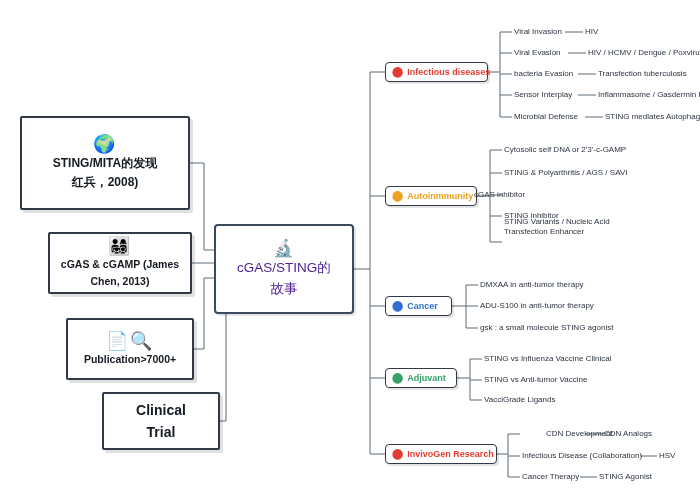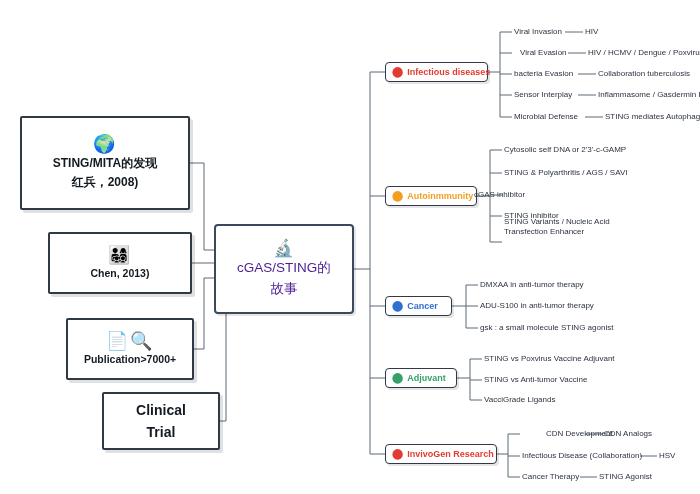--- a/index.html
+++ b/index.html
@@ -186,20 +186,21 @@
   </svg>
 
   <div class="node left-node" id="node-sting">
     <span class="emoji-row">🌍</span>
     <span class="ltext">STING/MITA的发现</span>
     <span class="ltext">红兵，2008)</span>
   </div>
 
   <div class="node left-node" id="node-cgas">
     <span class="emoji-row">👨‍👩‍👧‍👦</span>
+    <span class="ltext">cGAS &amp; cGAMP (James</span>
     <span class="ltext">Chen, 2013)</span>
   </div>
 
   <div class="node left-node" id="node-pub">
     <span class="emoji-row">📄🔍</span>
     <span class="ltext">Publication&gt;7000+</span>
   </div>
 
   <div class="node left-node" id="node-trial">
     <span class="ltext">Clinical</span>
@@ -228,40 +229,40 @@
     <span class="bicon c-green">⬤</span>
     <span class="blabel c-green">Adjuvant</span>
   </div>
   <div class="node branch" id="branch-4">
     <span class="bicon c-red">⬤</span>
     <span class="blabel c-red">InvivoGen Research</span>
   </div>
 
   <div class="leaf" style="left:514px; top:27px;">Viral Invasion</div>
   <div class="leaf" style="left:585px; top:27px;">HIV</div>
-  <div class="leaf" style="left:514px; top:48px;margin-left:6px;">Viral Evasion</div>
+  <div class="leaf" style="left:514px; top:48px;">Viral Evasion</div>
   <div class="leaf" style="left:588px; top:48px;">HIV / HCMV / Dengue / Poxvirus</div>
   <div class="leaf" style="left:514px; top:69px;">bacteria Evasion</div>
-  <div class="leaf" style="left:598px; top:69px;">Collaboration tuberculosis</div>
+  <div class="leaf" style="left:598px; top:69px;">Transfection tuberculosis</div>
   <div class="leaf" style="left:514px; top:90px;">Sensor Interplay</div>
   <div class="leaf" style="left:598px; top:90px;">Inflammasome / Gasdermin D</div>
   <div class="leaf" style="left:514px; top:112px;text-align:center;">Microbial Defense</div>
   <div class="leaf" style="left:605px; top:112px;">STING mediates Autophagy</div>
 
   <div class="leaf" style="left:504px; top:145px;">Cytosolic self DNA or 2'3'-c-GAMP</div>
   <div class="leaf" style="left:504px; top:168px;">STING &amp; Polyarthritis / AGS / SAVI</div>
   <div class="leaf" style="left:474px; top:190px;">cGAS inhibitor</div>
   <div class="leaf" style="left:504px; top:211px;">STING inhibitor</div>
   <div class="leaf wrap" style="left:504px; top:217px; width:118px;">STING Variants / Nucleic Acid Transfection Enhancer</div>
 
   <div class="leaf" style="left:480px; top:280px;">DMXAA in anti-tumor therapy</div>
   <div class="leaf" style="left:480px; top:301px;">ADU-S100 in anti-tumor therapy</div>
   <div class="leaf" style="left:480px; top:323px;">gsk : a small molecule STING agonist</div>
 
-  <div class="leaf" style="left:484px; top:354px;">STING vs Poxvirus Vaccine Adjuvant</div>
+  <div class="leaf" style="left:484px; top:354px;">STING vs Influenza Vaccine Clinical</div>
   <div class="leaf" style="left:484px; top:375px;">STING vs Anti-tumor Vaccine</div>
   <div class="leaf" style="left:484px; top:395px;">VacciGrade Ligands</div>
 
   <div class="leaf" style="left:546px; top:429px;">CDN Development</div>
   <div class="leaf" style="left:604px; top:429px;">CDN Analogs</div>
   <div class="leaf" style="left:522px; top:451px;">Infectious Disease (Collaboration)</div>
   <div class="leaf" style="left:659px; top:451px;">HSV</div>
   <div class="leaf" style="left:522px; top:472px;">Cancer Therapy</div>
   <div class="leaf" style="left:599px; top:472px;">STING Agonist</div>
 

